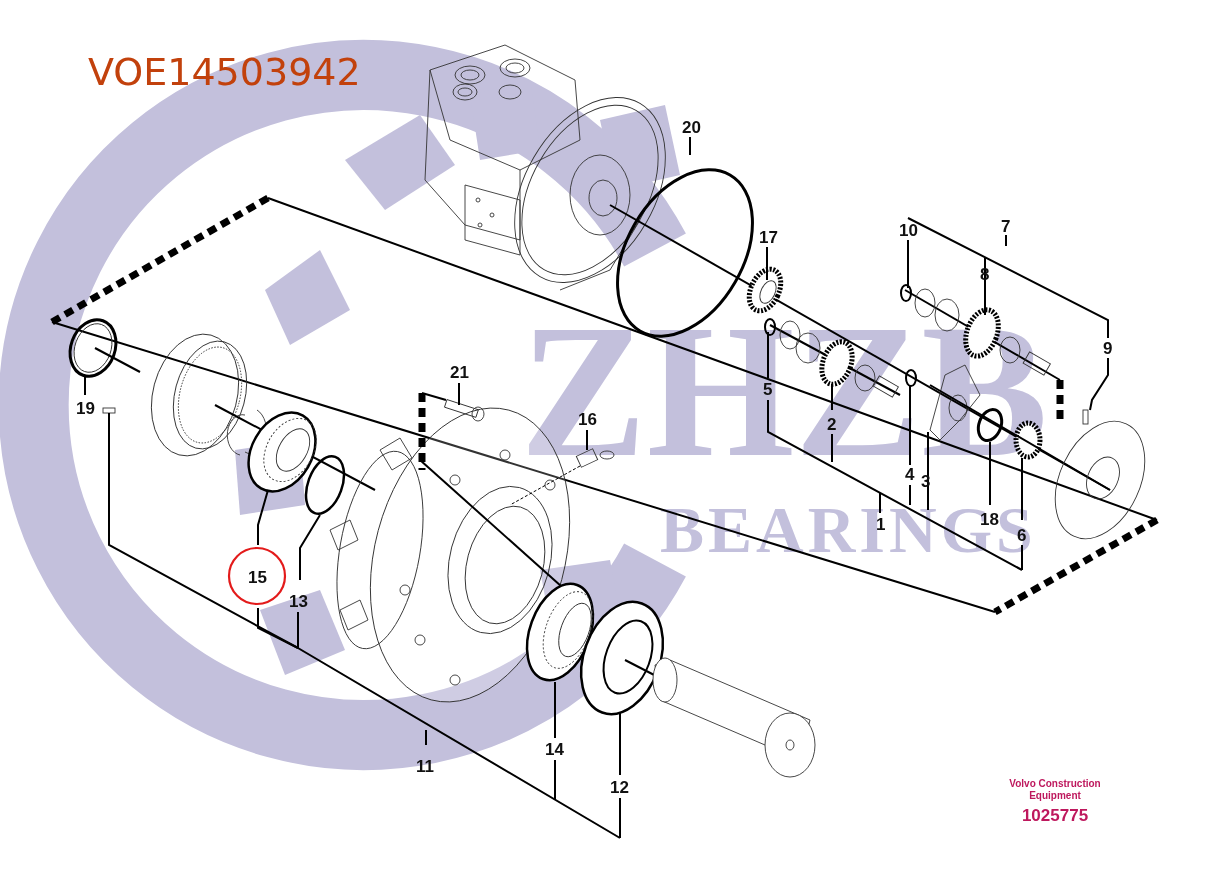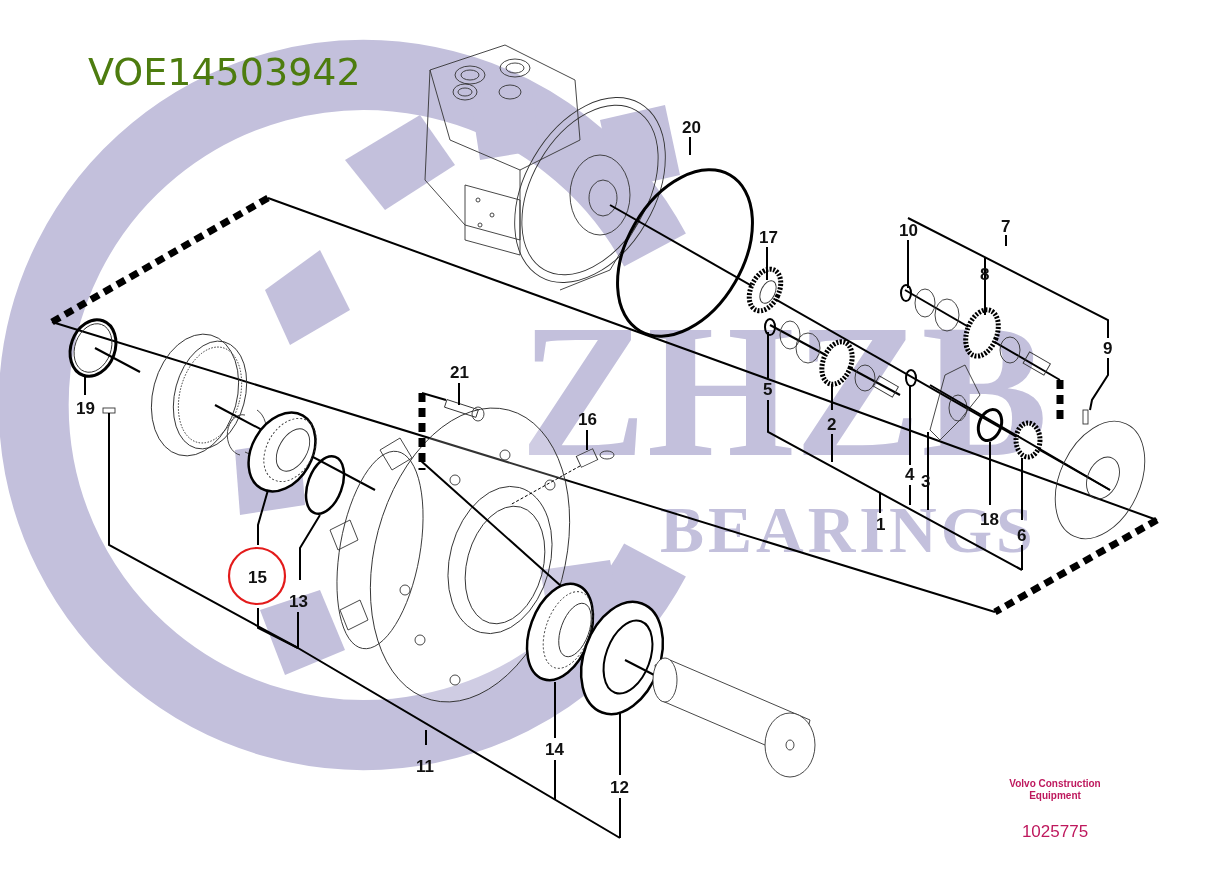--- a/index.html
+++ b/index.html
@@ -1,23 +1,23 @@
 <!DOCTYPE html>
 <html><head>
 <meta charset="utf-8">
 <style>
   html, body { margin: 0; padding: 0; background: #ffffff; }
   body { width: 1226px; height: 895px; position: relative; overflow: hidden; font-family: "Liberation Sans", sans-serif; }
   #canvas { position: absolute; left: 0; top: 0; width: 1226px; height: 895px; }
-  .part-number { position: absolute; left: 88px; top: 50px; color: #4d7c0f; font-size: 38px; font-family: "DejaVu Sans", sans-serif; letter-spacing: 0px; }
+  .part-number { position: absolute; left: 88px; top: 50px; color: #c2410c; font-size: 38px; font-family: "DejaVu Sans", sans-serif; letter-spacing: 0px; }
   .callout { font-family: "Liberation Sans", sans-serif; font-weight: bold; font-size: 17px; fill: #111; }
   .wm-text { font-family: "Liberation Serif", serif; font-weight: bold; fill: #c3c0dc; }
   .footer { position: absolute; left: 990px; top: 778px; width: 130px; text-align: center; color: #be185d; }
   .footer .line { font-size: 10px; font-weight: bold; line-height: 12px; }
-  .footer .num { font-size: 17px; font-weight: normal; margin-top: 20px; }
+  .footer .num { font-size: 17px; font-weight: bold; margin-top: 4px; }
   .ln { stroke: #000; stroke-width: 2; fill: none; }
   .thin { stroke: #333; stroke-width: 0.9; fill: none; }
   .dash { stroke: #000; stroke-width: 7; stroke-dasharray: 9 6; fill: none; }
 </style>
 </head>
 <body>
 
 <div id="canvas">
 <svg width="1226" height="895" viewBox="0 0 1226 895" xmlns="http://www.w3.org/2000/svg">
 

